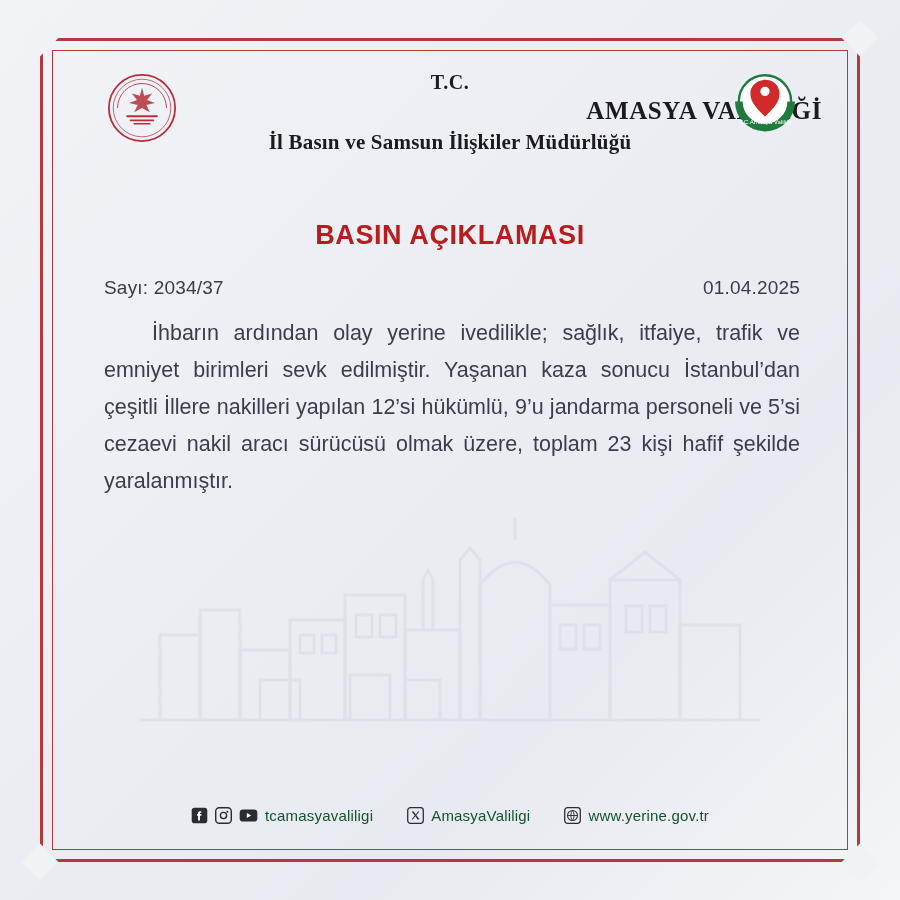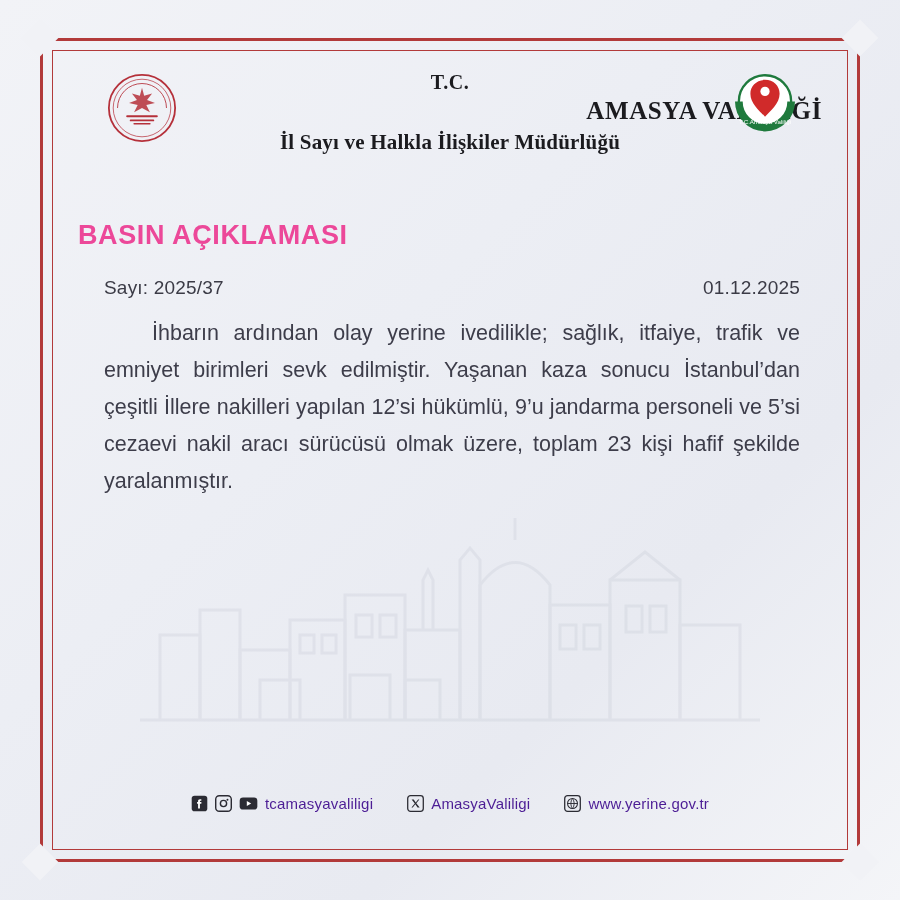--- a/index.html
+++ b/index.html
@@ -115,21 +115,22 @@
     font-family: "Liberation Serif", serif;
     font-weight: bold;
     font-size: 21px;
     letter-spacing: 0.2px;
     line-height: 1.35;
   }
 
   
   .doc-title {
     margin-top: 52px;
-    color: #ec4899;
+    text-align: center;
+    color: #b91c1c;
     font-size: 27px;
     font-weight: bold;
     letter-spacing: 0.6px;
   }
 
   
   .meta-row {
     display: flex;
     justify-content: space-between;
     align-items: baseline;
@@ -154,26 +155,26 @@
   .body-text p {
     margin: 0 0 2px 0;
     text-indent: 48px;
   }
 
   
   .footer {
     position: absolute;
     left: 0;
     right: 0;
-    bottom: 28px;
+    bottom: 16px;
     display: flex;
     justify-content: center;
     align-items: center;
     gap: 10px;
-    color: #4c1d95;
+    color: #14532d;
     font-size: 15px;
   }
   .footer .grp {
     display: flex;
     align-items: center;
     gap: 7px;
   }
   .footer .handle { letter-spacing: 0.2px; }
   .footer .sep { width: 14px; }
   .ficon { display: inline-block; line-height: 0; }
@@ -243,29 +244,29 @@
         <circle cx="50" cy="46" r="34" fill="#ffffff" stroke="#1f7a3d" stroke-width="3"></circle>
         <path d="M50 18 c11 0 19 8 19 18 c0 13 -12 22 -19 30 c-7 -8 -19 -17 -19 -30 c0 -10 8 -18 19 -18 Z" fill="#d02a2a"></path>
         <circle cx="50" cy="33" r="6" fill="#ffffff"></circle>
         <path d="M16 46 a34 34 0 0 0 68 0" fill="none" stroke="#1f7a3d" stroke-width="10"></path>
         <text x="50" y="76" font-family="Liberation Sans, sans-serif" font-size="8" fill="#ffffff" text-anchor="middle">T.C.Amasya Valiliği</text>
       </svg>
 
       <div class="header-titles">
         <div class="tc">T.C.</div>
         <div class="province">AMASYA VALİLİĞİ</div>
-        <div class="unit">İl Sayı  ve Halkla İlişkiler Müdürlüğü</div>
+        <div class="unit">İl Basın  ve Samsun İlişkiler Müdürlüğü</div>
       </div>
     </div>
 
     <div class="doc-title">BASIN AÇIKLAMASI</div>
 
     <div class="meta-row">
-      <div class="sayi">Sayı: 2025/37</div>
-      <div class="tarih">01.12.2025</div>
+      <div class="sayi">Sayı: 2034/37</div>
+      <div class="tarih">01.04.2025</div>
     </div>
 
     <div class="body-text">
       <p>İhbarın ardından olay yerine ivedilikle; sağlık, itfaiye, trafik ve emniyet birimleri sevk edilmiştir. Yaşanan kaza sonucu İstanbul’dan çeşitli İllere nakilleri yapılan 12’si hükümlü, 9’u jandarma personeli ve 5’si cezaevi nakil aracı sürücüsü olmak üzere, toplam 23 kişi hafif şekilde yaralanmıştır.</p>
     </div>
 
     <div class="footer">
       <div class="grp">
         <span class="ficon">
           <svg width="17" height="17" viewBox="0 0 24 24" aria-hidden="true">

